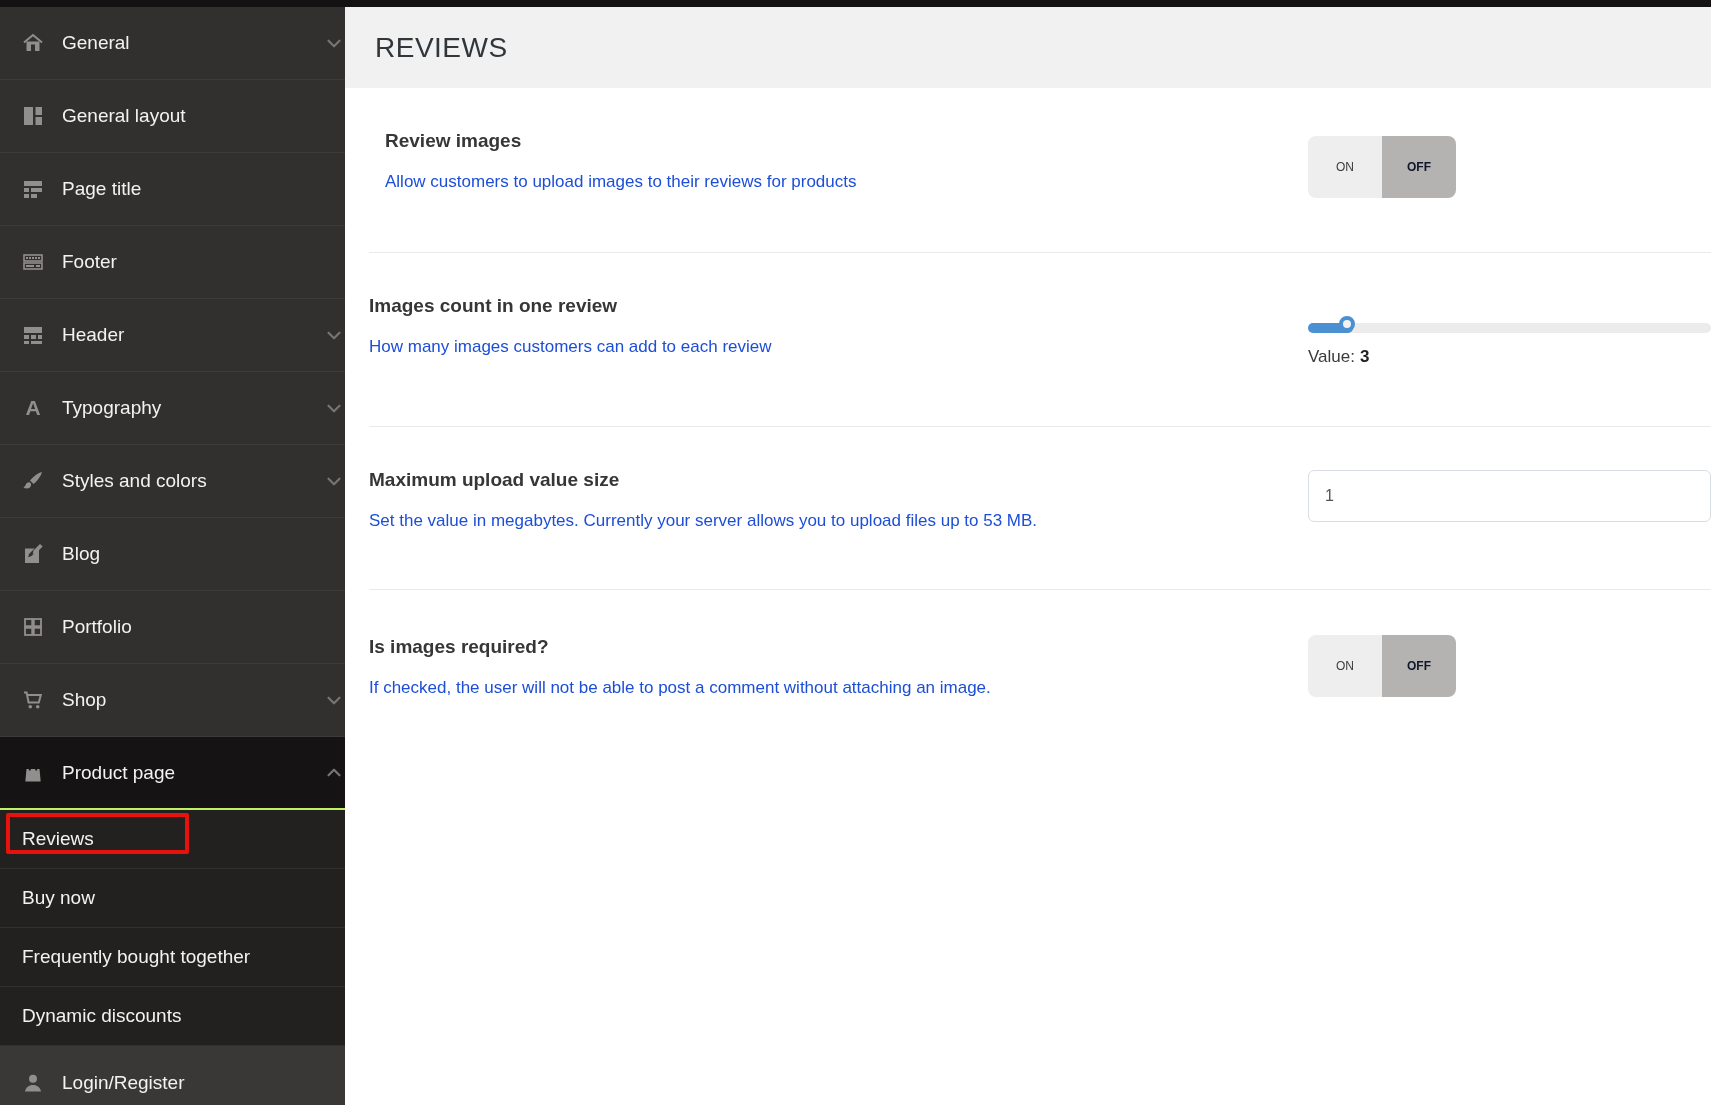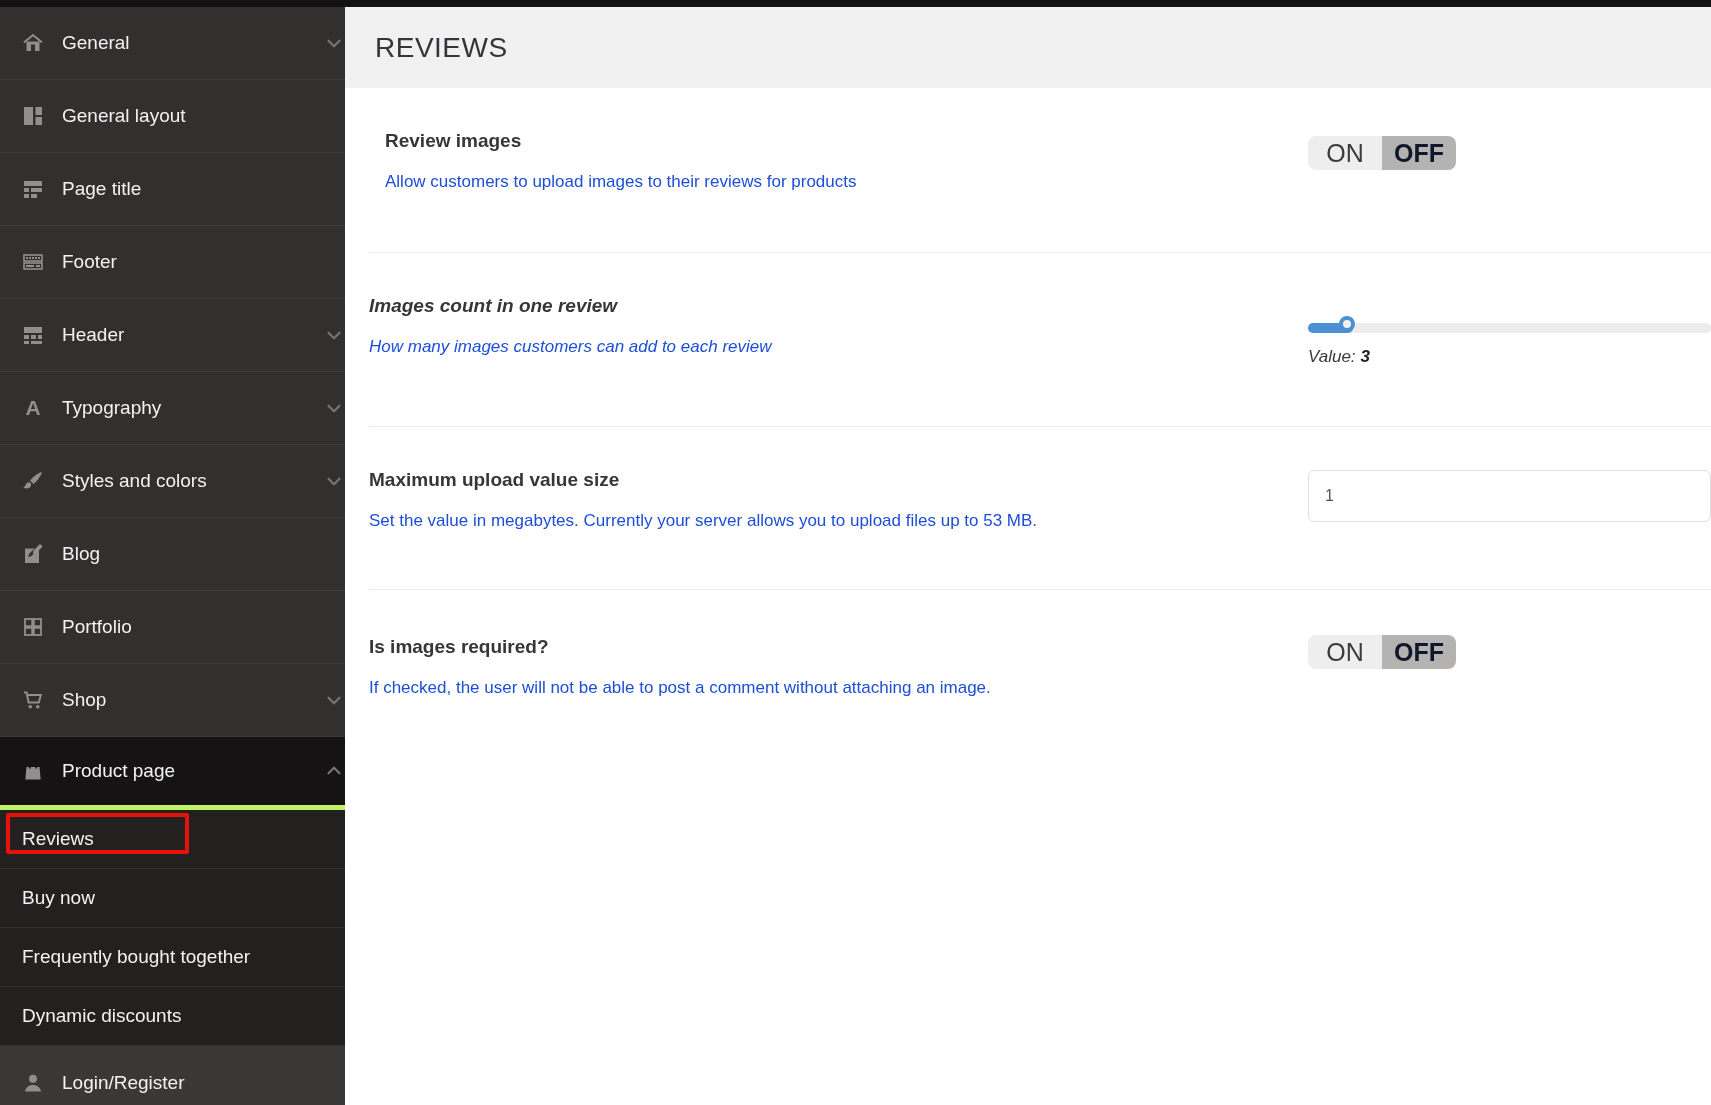--- a/index.html
+++ b/index.html
@@ -27,21 +27,21 @@
     position:absolute; left:20px; top:50%; transform:translateY(-50%);
     width:26px; height:26px; color:#918e8e; display:flex; align-items:center; justify-content:center;
   }
   .nav-item .icon svg { width:24px; height:24px; display:block; }
   .nav-item .label { margin-left:62px; white-space:nowrap; }
   .nav-item .chevron {
     position:absolute; right:16px; top:50%; transform:translateY(-50%);
     width:22px; height:22px; color:#787474;
   }
   .nav-item .chevron svg { width:22px; height:22px; display:block; }
-  .nav-item.active { background:#151313; border-bottom:5px solid #bef264; }
+  .nav-item.active { background:#151313; border-bottom:2px solid #bef264; }
   .nav-item.sub { height:59px; background:#232020; border-bottom:1px solid #322f2f; }
   .nav-item.sub .label { margin-left:22px; }
   .nav-item.login { background:#3a3737; border-bottom:none; }
 
   
   .annotation-box {
     position:absolute; left:6px; top:3px; width:183px; height:41px;
     border:4px solid #e8120c; border-radius:2px; pointer-events:none;
   }
 
@@ -50,31 +50,31 @@
     position:absolute; left:345px; top:7px; right:0; height:81px;
     background:#f2f1f1; display:flex; align-items:center; padding-left:30px;
   }
   .page-header h1 {
     margin:0; font-size:28px; font-weight:500; color:#31363b; letter-spacing:0.5px;
   }
   .content-body { position:absolute; left:345px; top:88px; right:0; bottom:0; background:#fff; }
 
   .setting { position:relative; padding:40px 0 0 24px; }
   .setting.s1 { height:165px;padding-left:40px; }
-  .setting.s2 { height:174px;font-style:italic; }
+  .setting.s2 { height:174px; }
   .setting.s3 { height:163px; }
   .setting.s4 { height:260px; padding-top:44px; }
   .setting .title { margin:0; font-size:19px; font-weight:700; color:#363636; line-height:26px; }
   .setting .desc  { margin:16px 0 0 0; font-size:17px; color:#1d4ed8; line-height:24px; }
   .divider { position:absolute; left:24px; right:0; bottom:0; height:1px; background:#eaeaea; }
 
   
   .toggle {
-    position:absolute; left:963px; display:flex; width:148px; height:34px;
-    border-radius:8px; overflow:hidden; font-size:25px; cursor:pointer;
+    position:absolute; left:963px; display:flex; width:148px; height:62px;
+    border-radius:8px; overflow:hidden; font-size:12px; cursor:pointer;
   }
   .s1 .toggle { top:48px; }
   .s4 .toggle { top:45px; }
   .toggle .seg { flex:1; display:flex; align-items:center; justify-content:center; }
   .toggle .on  { background:#efeeee; color:#3c3c3c; }
   .toggle .off { background:#b5b2b2; color:#0f172a; font-weight:700; }
 
   
   .slider {
     position:absolute; left:963px; right:0; top:70px; height:10px;

